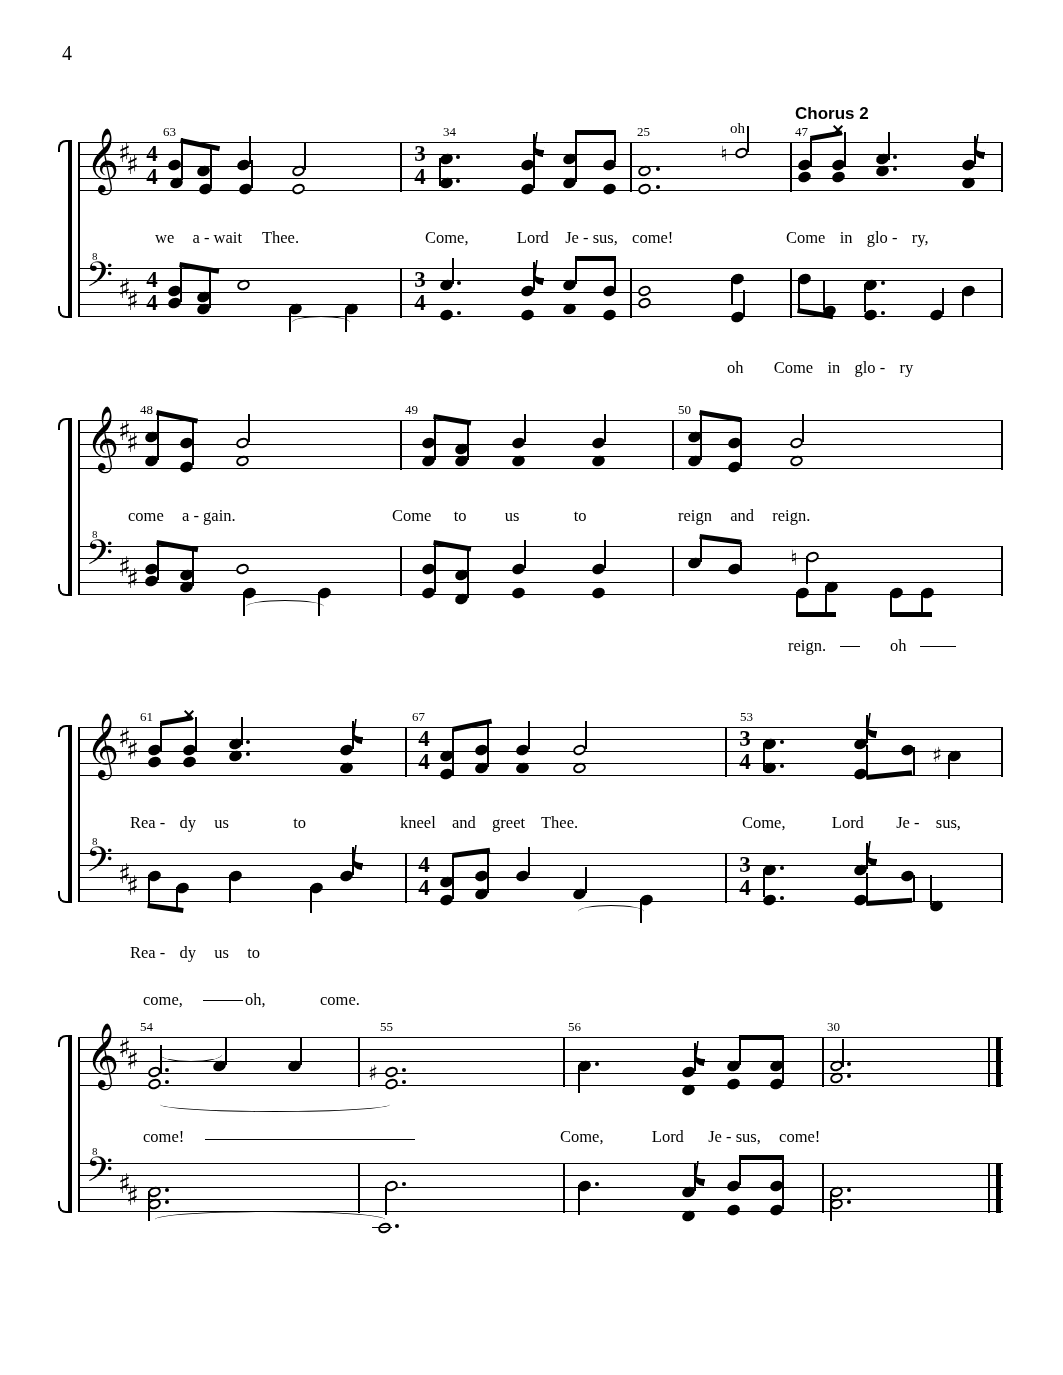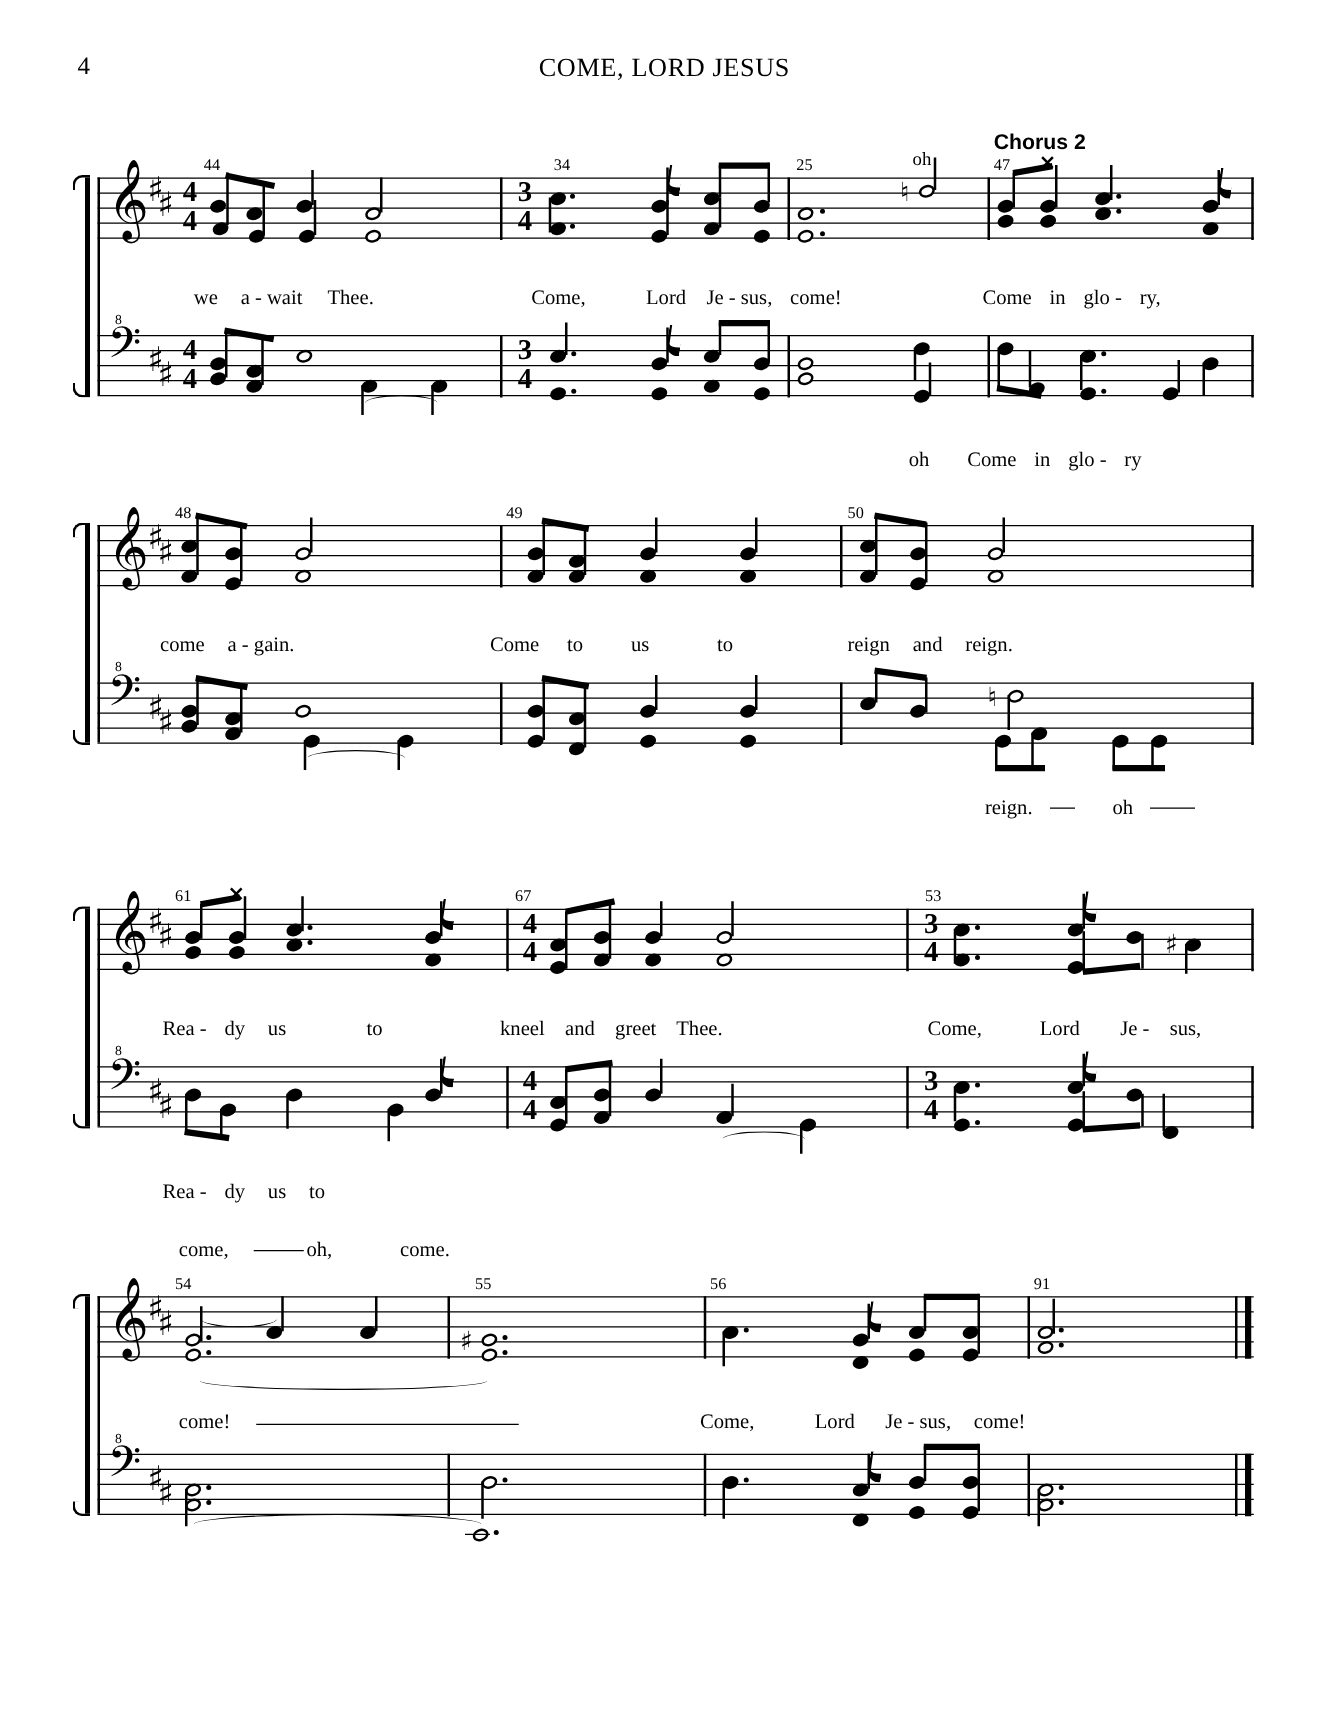--- a/index.html
+++ b/index.html
@@ -225,21 +225,20 @@
     height: 1.2px;
     background: #000;
   }
 </style>
 </head>
 <body>
 
 <div class="page">
 
   <div class="page-number">4</div>
-  <div class="page-title">COME, LORD JESUS</div>
 
   <div class="system" style="top:140px;height:240px;">
 
     <div class="marking" style="left:795px;top:-36px;">Chorus 2</div>
     <div class="cue-text" style="left:730px;top:-20px;">oh</div>
 
     <div class="brace" style="left:68px;top:2px;height:174px;">
       <div class="vert" style="height:174px;"></div>
       <div class="hook top"></div>
       <div class="hook bot"></div>
@@ -250,21 +249,21 @@
       <div class="line"></div>
         <div class="line"></div>
         <div class="line"></div>
         <div class="line"></div>
         <div class="line"></div>
     </div>
     <div class="clef treble" style="left:86px;top:-8px;">𝄞</div>
     <div class="keysig" style="left:118px;top:-3px;">♯<span style="position:relative;top:12px;left:-3px;">♯</span></div>
     <div class="timesig" style="left:140px;top:2px;width:24px;">4<br>4</div>
 
-    <div class="measure-number" style="left:163px;top:-16px;">44</div>
+    <div class="measure-number" style="left:163px;top:-16px;">63</div>
     <div class="measure-number" style="left:443px;top:-16px;">34</div>
     <div class="measure-number" style="left:637px;top:-16px;">25</div>
     <div class="measure-number" style="left:795px;top:-16px;">47</div>
 
     <div class="barline" style="left:400px;top:2px;height:50px;"></div>
     <div class="barline" style="left:630px;top:2px;height:50px;"></div>
     <div class="barline" style="left:790px;top:2px;height:50px;"></div>
     <div class="barline" style="left:1001px;top:2px;height:50px;"></div>
 
     <div class="note" style="left:168px;top:20px;"></div>
@@ -803,21 +802,21 @@
         <div class="line"></div>
         <div class="line"></div>
         <div class="line"></div>
     </div>
     <div class="clef treble" style="left:86px;top:-8px;">𝄞</div>
     <div class="keysig" style="left:118px;top:-3px;">♯<span style="position:relative;top:12px;left:-3px;">♯</span></div>
 
     <div class="measure-number" style="left:140px;top:-16px;">54</div>
     <div class="measure-number" style="left:363px;top:-16px;margin-left:17px;">55</div>
     <div class="measure-number" style="left:568px;top:-16px;">56</div>
-    <div class="measure-number" style="left:827px;top:-16px;">91</div>
+    <div class="measure-number" style="left:827px;top:-16px;">30</div>
 
     <div class="barline" style="left:358px;top:2px;height:50px;"></div>
     <div class="barline" style="left:563px;top:2px;height:50px;"></div>
     <div class="barline" style="left:822px;top:2px;height:50px;"></div>
     <div class="barline" style="left:988px;top:2px;height:50px;"></div>
     <div class="barline final-thick" style="left:996px;top:2px;height:50px;"></div>
 
     <div class="note hollow" style="left:148px;top:32px;"></div>
     <div class="dot" style="left:165px;top:33px;"></div>
     <div class="note hollow" style="left:148px;top:44px;"></div>

